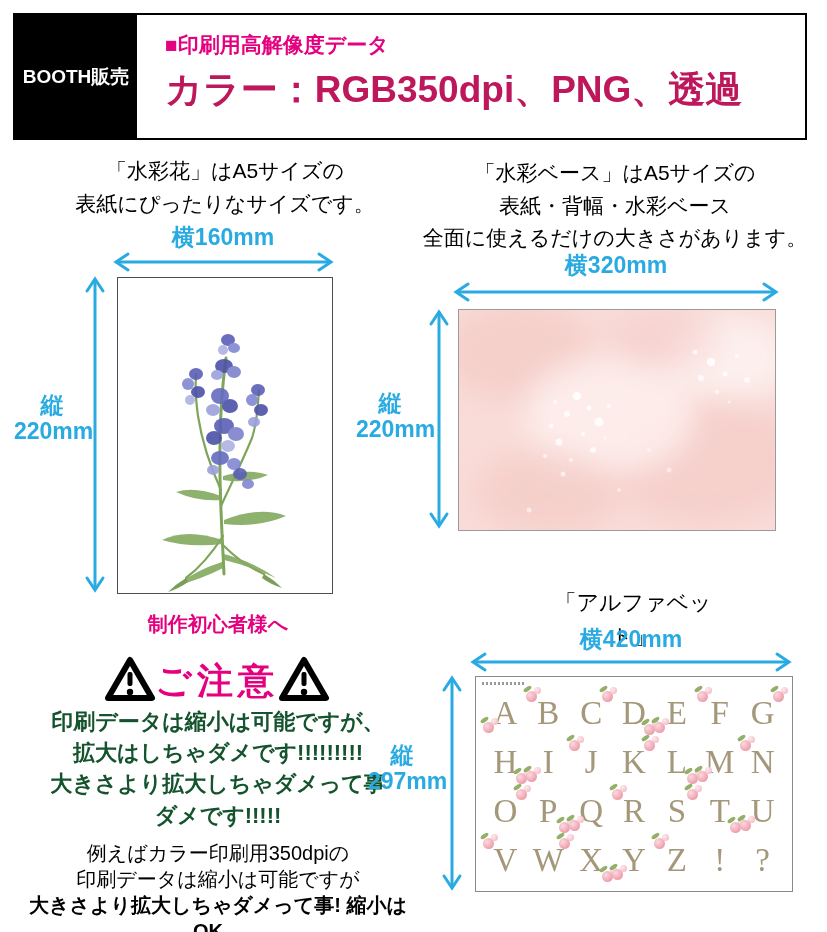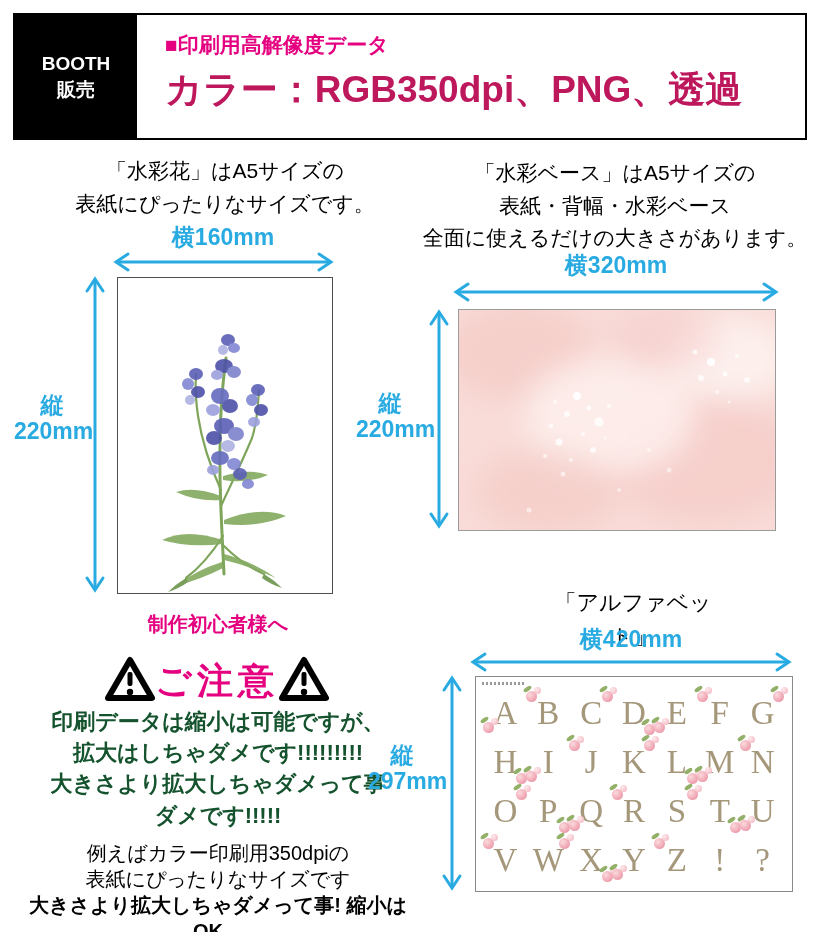--- a/index.html
+++ b/index.html
@@ -2,21 +2,21 @@
 <html><head>
 <meta charset="utf-8">
 <style>
   html,body{margin:0;padding:0;background:#fff;}
   .page{position:relative;width:827px;height:932px;background:#fff;overflow:hidden;
         font-family:"Liberation Sans","DejaVu Sans",sans-serif;color:#000;}
   .abs{position:absolute;}
 
   
   .header{left:13px;top:13px;width:790px;height:123px;border:2px solid #000;background:#fff;display:flex;}
-  .badge{width:122px;height:100%;background:#000;color:#fff;display:flex;flex-direction:column;
+  .badge{width:122px;height:100%;background:#000;color:#fff;display:flex;flex-direction:row;
          align-items:center;justify-content:center;font-size:19px;font-weight:bold;line-height:1.35;}
   .header-text{flex:1;padding:16px 11px 0 28px;}
   .header-sub{color:#e4007f;font-size:21px;font-weight:bold;}
   .header-title{color:#be185d;font-size:37px;font-weight:bold;margin-top:6px;letter-spacing:0px;}
 
   
   .intro{font-size:21px;line-height:1.55;text-align:center;color:#000;}
   .dim-label{color:#29abe2;font-size:23px;font-weight:bold;text-align:center;line-height:1.15;}
   .frame{background:#fff;}
   svg{display:block;}
@@ -261,21 +261,21 @@
 
   <div class="abs warn-body" style="left:18px;top:706px;width:400px;">
     <div>印刷データは縮小は可能ですが、</div>
     <div>拡大はしちゃダメです!!!!!!!!!</div>
     <div>大きさより拡大しちゃダメって事</div>
     <div>ダメです!!!!!</div>
   </div>
 
   <div class="abs note-body" style="left:8px;top:840px;width:420px;">
     <div>例えばカラー印刷用350dpiの</div>
-    <div>表紙にぴったりなサイズです</div>
+    <div>印刷データは縮小は可能ですが</div>
     <div class="note-bold">大きさより拡大しちゃダメって事! 縮小はOK。</div>
   </div>
 
   <div class="abs intro" style="left:533px;top:586px;width:200px;font-size:22px;">「アルファベット」</div>
 
   <div class="abs dim-label" style="left:531px;top:626px;width:200px;">横420mm</div>
 
   <svg class="abs" style="left:469px;top:651px;" width="324" height="22">
     <g stroke="#29abe2" stroke-width="3" fill="none" stroke-linecap="round">
       <path d="M5,11 H319"></path>

